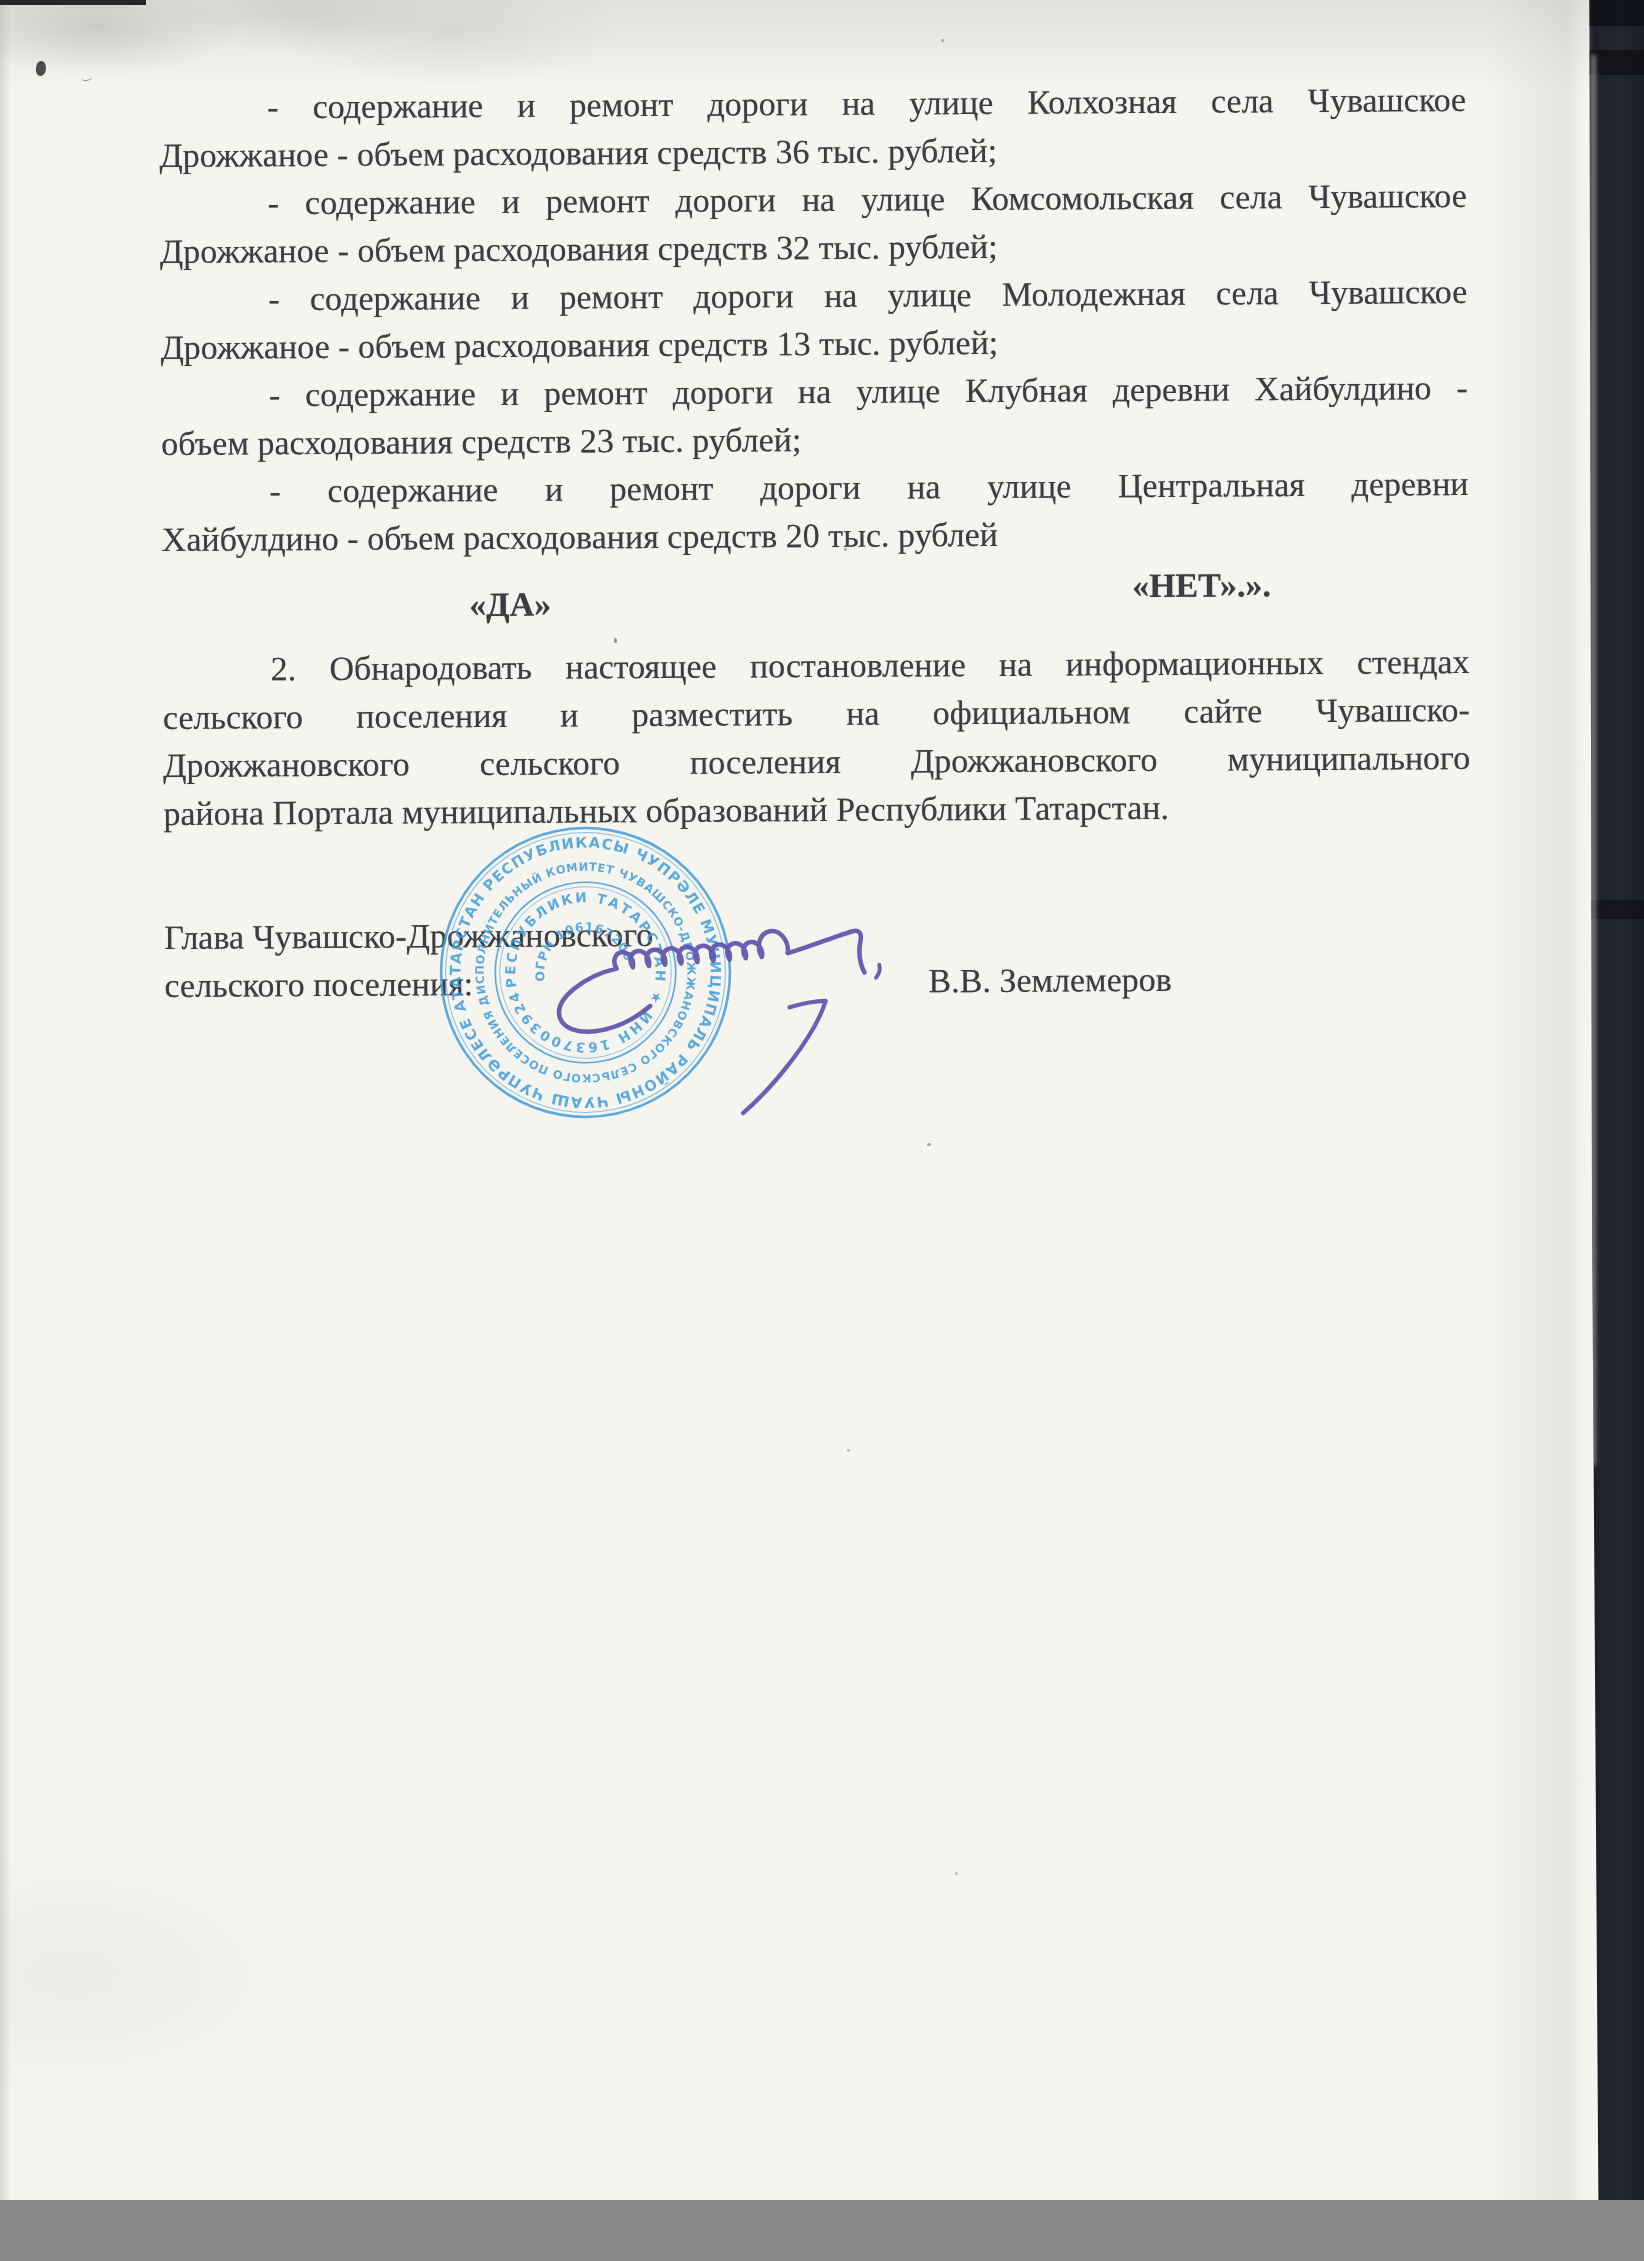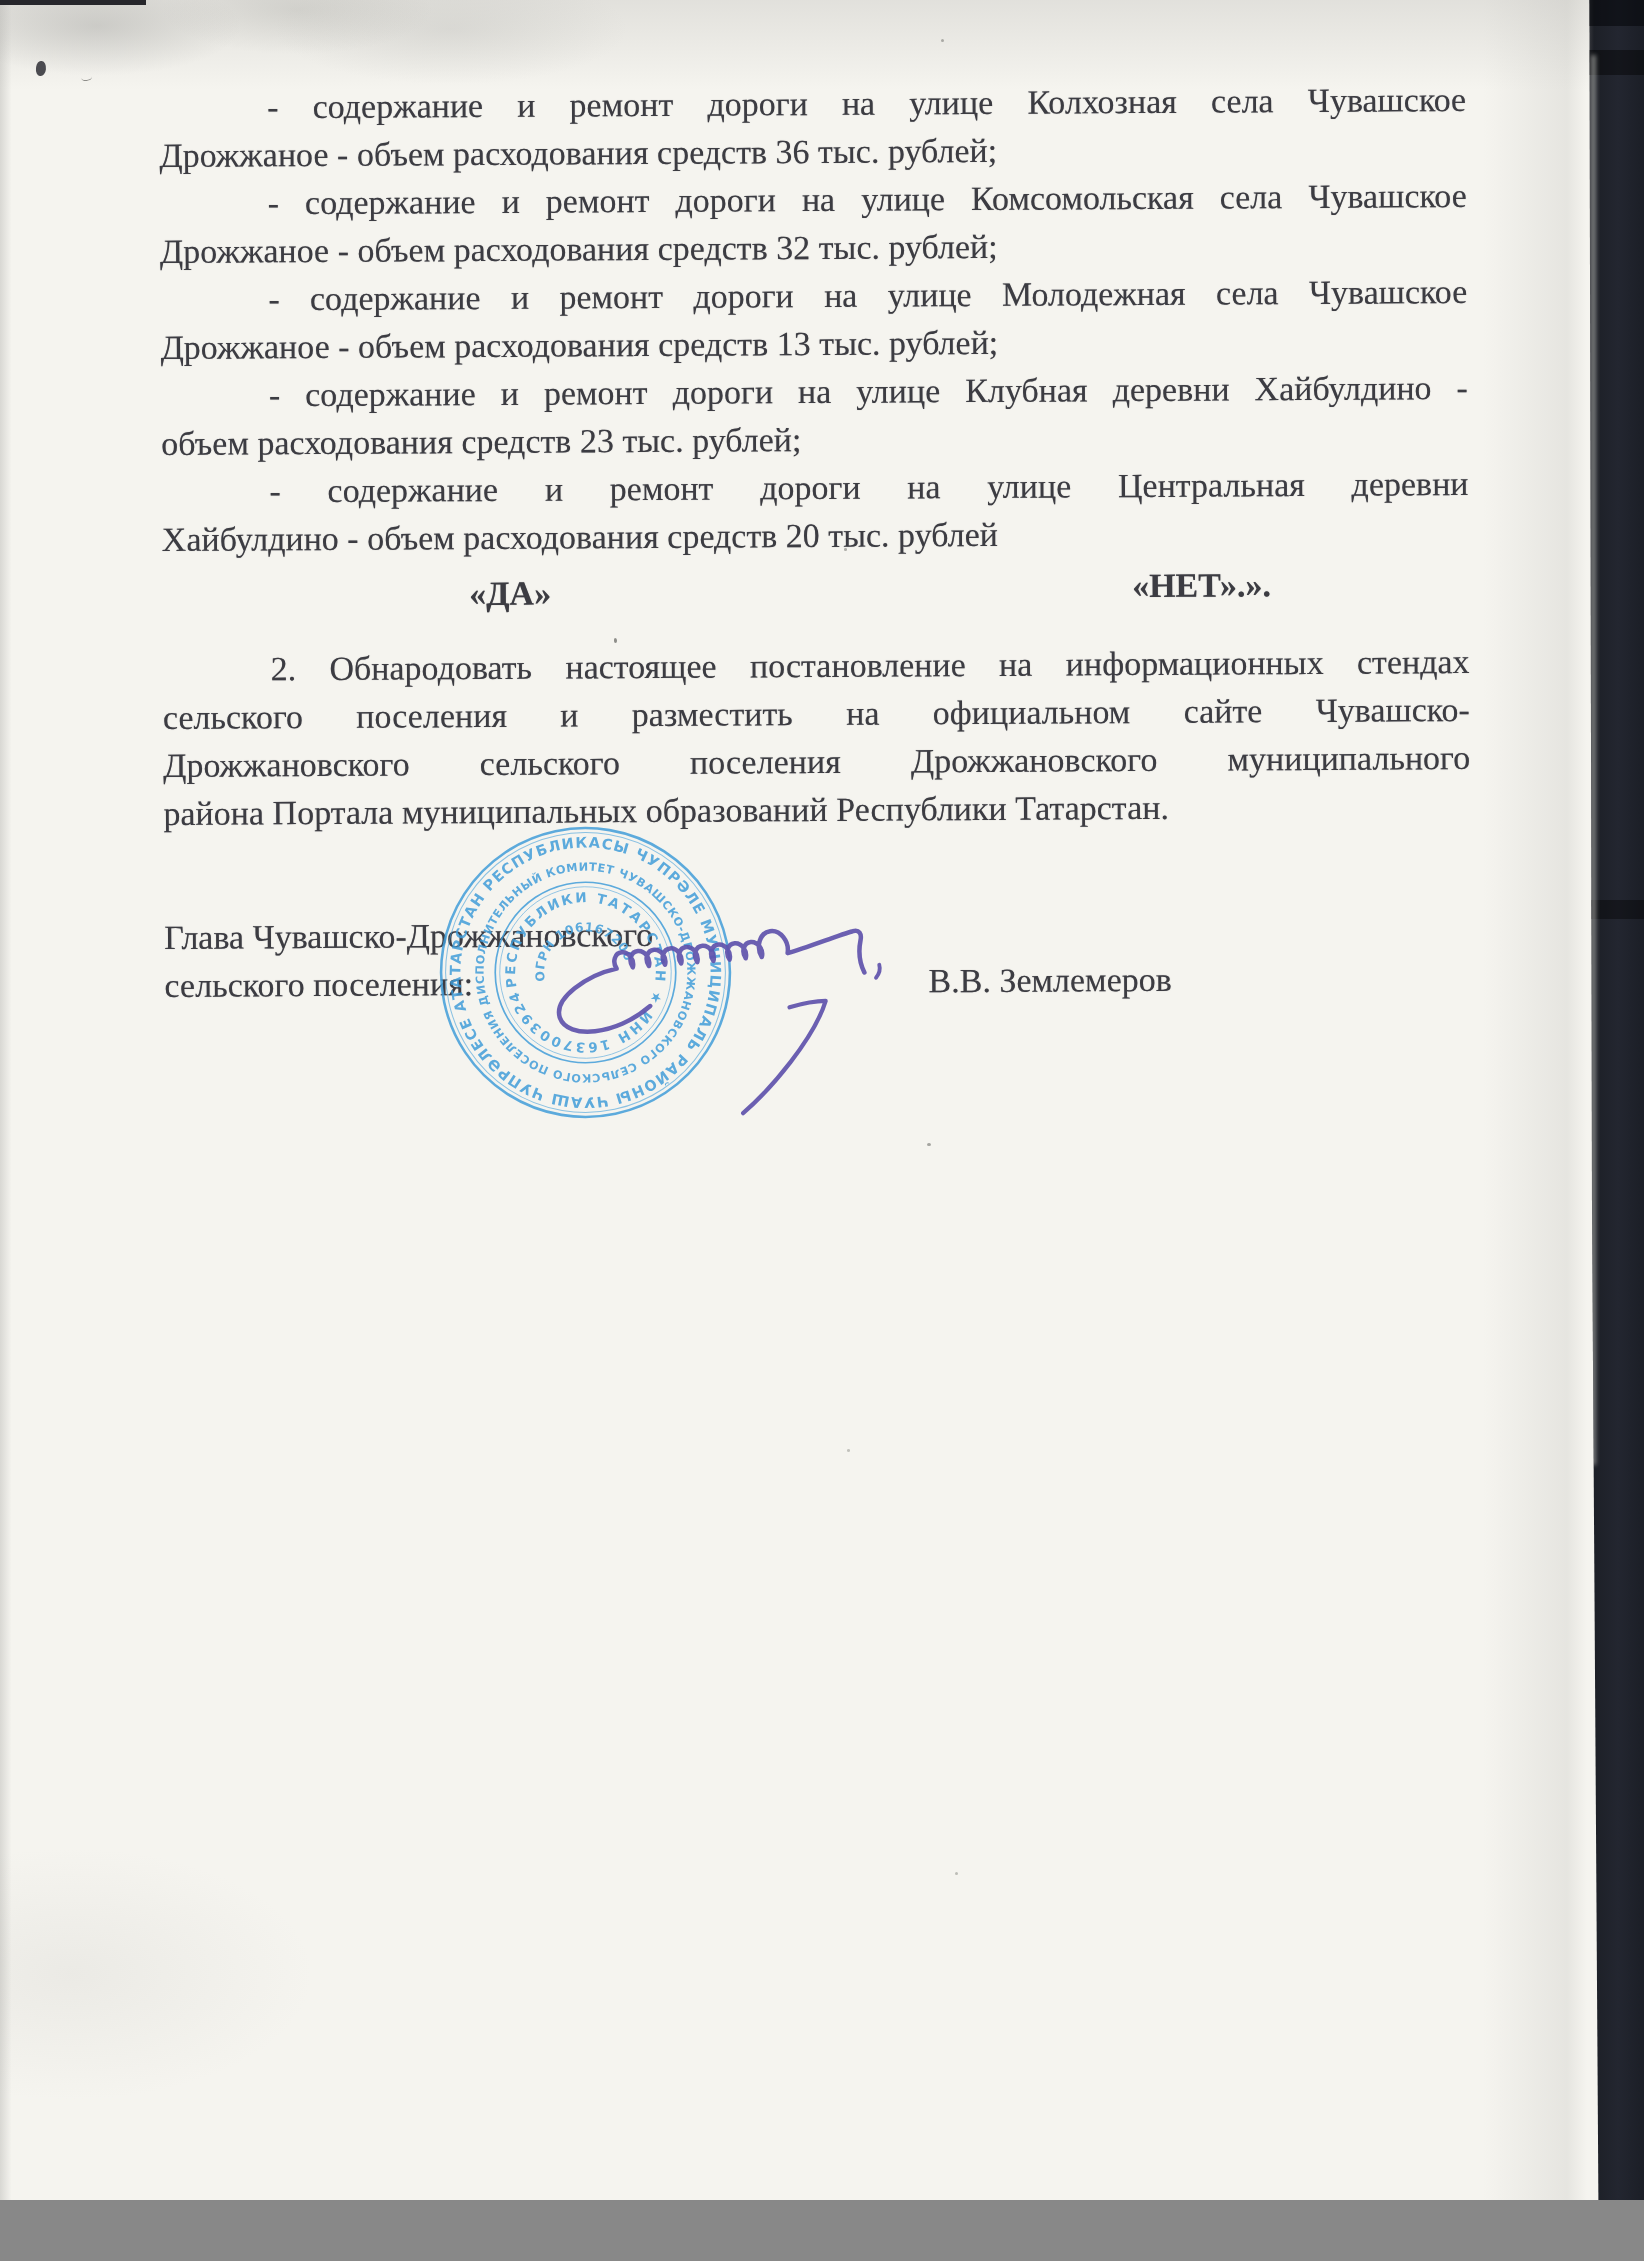--- a/index.html
+++ b/index.html
@@ -40,21 +40,21 @@
   
   .content{position:absolute;left:159px;top:84px;width:1307px;
     transform:rotate(-0.35deg);transform-origin:0 0;
     font-size:34px;line-height:48px;color:#3c3c42;
     text-shadow:0 0 0.8px rgba(64,64,72,.55);}
   .ln{white-space:normal;}
   .jl{text-align:justify;text-align-last:justify;}
   .pl{text-align:left;}
   .ind{text-indent:108px;}
   .vote-line{position:relative;height:48px;margin-top:3.9px;font-weight:700;}
-  .vote-line .vy{position:absolute;left:307px;top:4px;}
+  .vote-line .vy{position:absolute;left:307px;top:15px;}
   .vote-line .vn{position:absolute;left:970px;top:0;text-align:center;}
   .para2{margin-top:30px;}
   .sig{position:relative;margin-top:76px;height:103px;}
   .sig-name{position:absolute;left:764px;top:48px;white-space:nowrap;}
   
   .stamp{position:absolute;left:434px;top:821px;width:303px;height:303px;opacity:.84;}
   .stamp text{font-family:"DejaVu Sans",sans-serif;font-weight:700;}
   .sig-ink{position:absolute;left:503px;top:877px;width:426px;height:271px;}
   .ink-path{fill:none;stroke-linecap:round;stroke-linejoin:round;opacity:.92;}
 </style>

